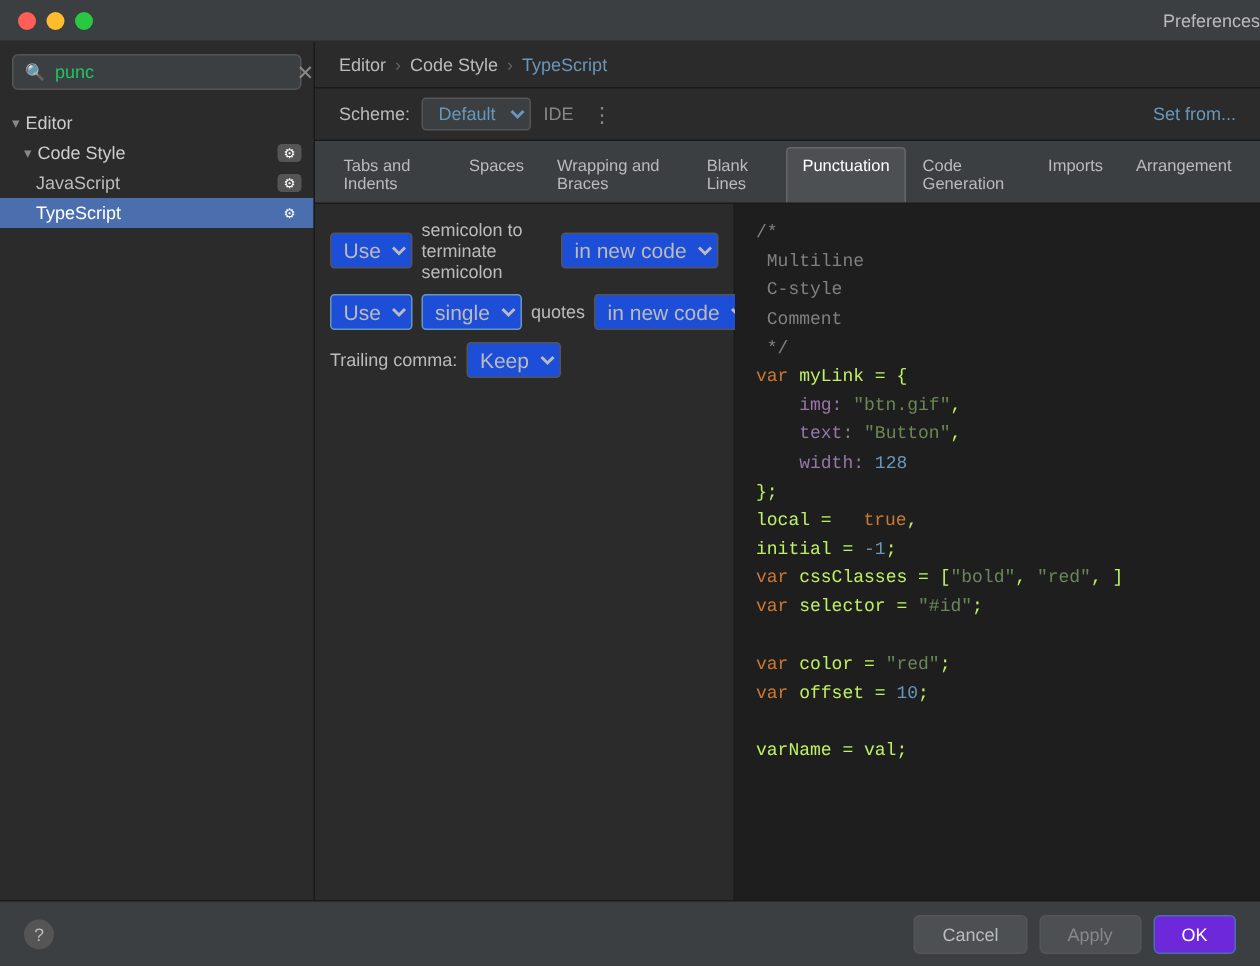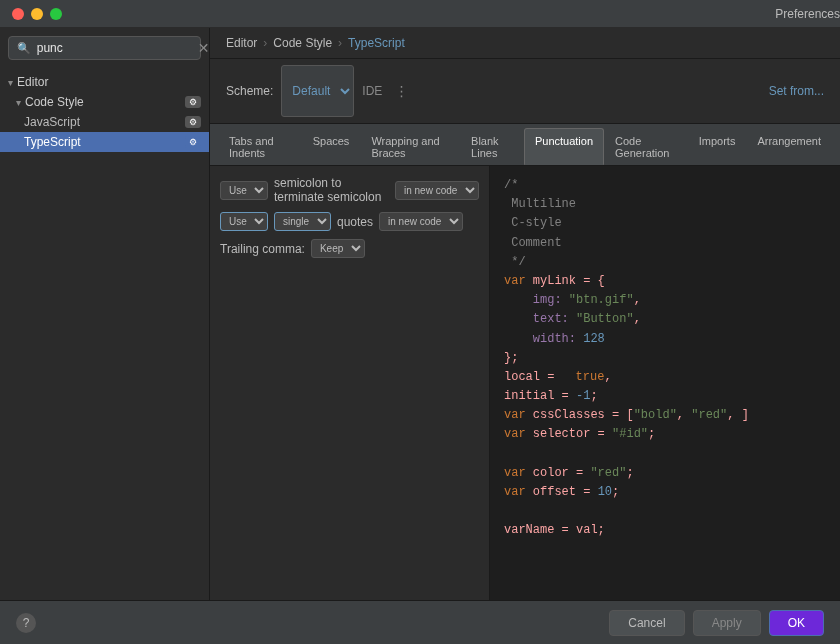--- a/index.html
+++ b/index.html
@@ -67,21 +67,21 @@
       border-radius: 4px;
       padding: 4px 8px;
       gap: 6px;
       border: 1px solid #555;
     }
     .search-icon { color: #888; font-size: 11px; }
     .search-input {
       background: none;
       border: none;
       outline: none;
-      color: #e5e5e5;
+      color: #22c55e;
       font-size: 12px;
       flex: 1;
     }
     .search-clear {
       color: #888;
       cursor: pointer;
       font-size: 14px;
       line-height: 1;
     }
     .sidebar-tree {
@@ -145,21 +145,21 @@
       border-bottom: 1px solid #1a1a1a;
       position: relative;
     }
     .scheme-label { color: #bbb; font-size: 12px; }
     .scheme-select {
       background: #3c3f41;
       border: 1px solid #555;
       border-radius: 3px;
       color: #6897bb;
       font-size: 12px;
-      padding: 17px 6px;
+      padding: 2px 6px;
       cursor: pointer;
     }
     .scheme-ide { color: #888; font-size: 12px; }
     .scheme-menu { color: #888; font-size: 14px; cursor: pointer; margin-left: 4px; }
     .set-from {
       position: absolute;
       right: 16px;
       color: #6897bb;
       font-size: 12px;
       cursor: pointer;
@@ -207,25 +207,25 @@
       border-right: 1px solid #1a1a1a;
     }
     .setting-row {
       display: flex;
       align-items: center;
       gap: 6px;
       font-size: 12px;
       color: #bbb;
     }
     .setting-select {
-      background: #404040;
+      background: #1d4ed8;
       border: 1px solid #555;
       border-radius: 3px;
       color: #bbb;
-      font-size: 10px;
+      font-size: 14px;
       padding: 2px 4px;
       cursor: pointer;
     }
     .setting-select.highlighted {
       border-color: #6897bb;
     }
     .setting-label { color: #bbb; }
 
     
     .preview-panel {
@@ -236,21 +236,21 @@
       padding: 10px 14px;
       overflow-y: auto;
       line-height: 1.6;
     }
     .code-line { white-space: pre; }
     .c-comment { color: #808080; }
     .c-keyword { color: #cc7832; }
     .c-string { color: #6a8759; }
     .c-number { color: #6897bb; }
     .c-prop { color: #9876aa; }
-    .c-text { color: #fca5a5; margin-top: 40px; }
+    .c-text { color: #bef264; margin-top: 40px; }
     .c-bool { color: #cc7832; margin-left: 14px; }
 
     
     .footer {
       height: 44px;
       background: #3c3f41;
       border-top: 1px solid #1a1a1a;
       display: flex;
       align-items: center;
       padding: 0 16px;

